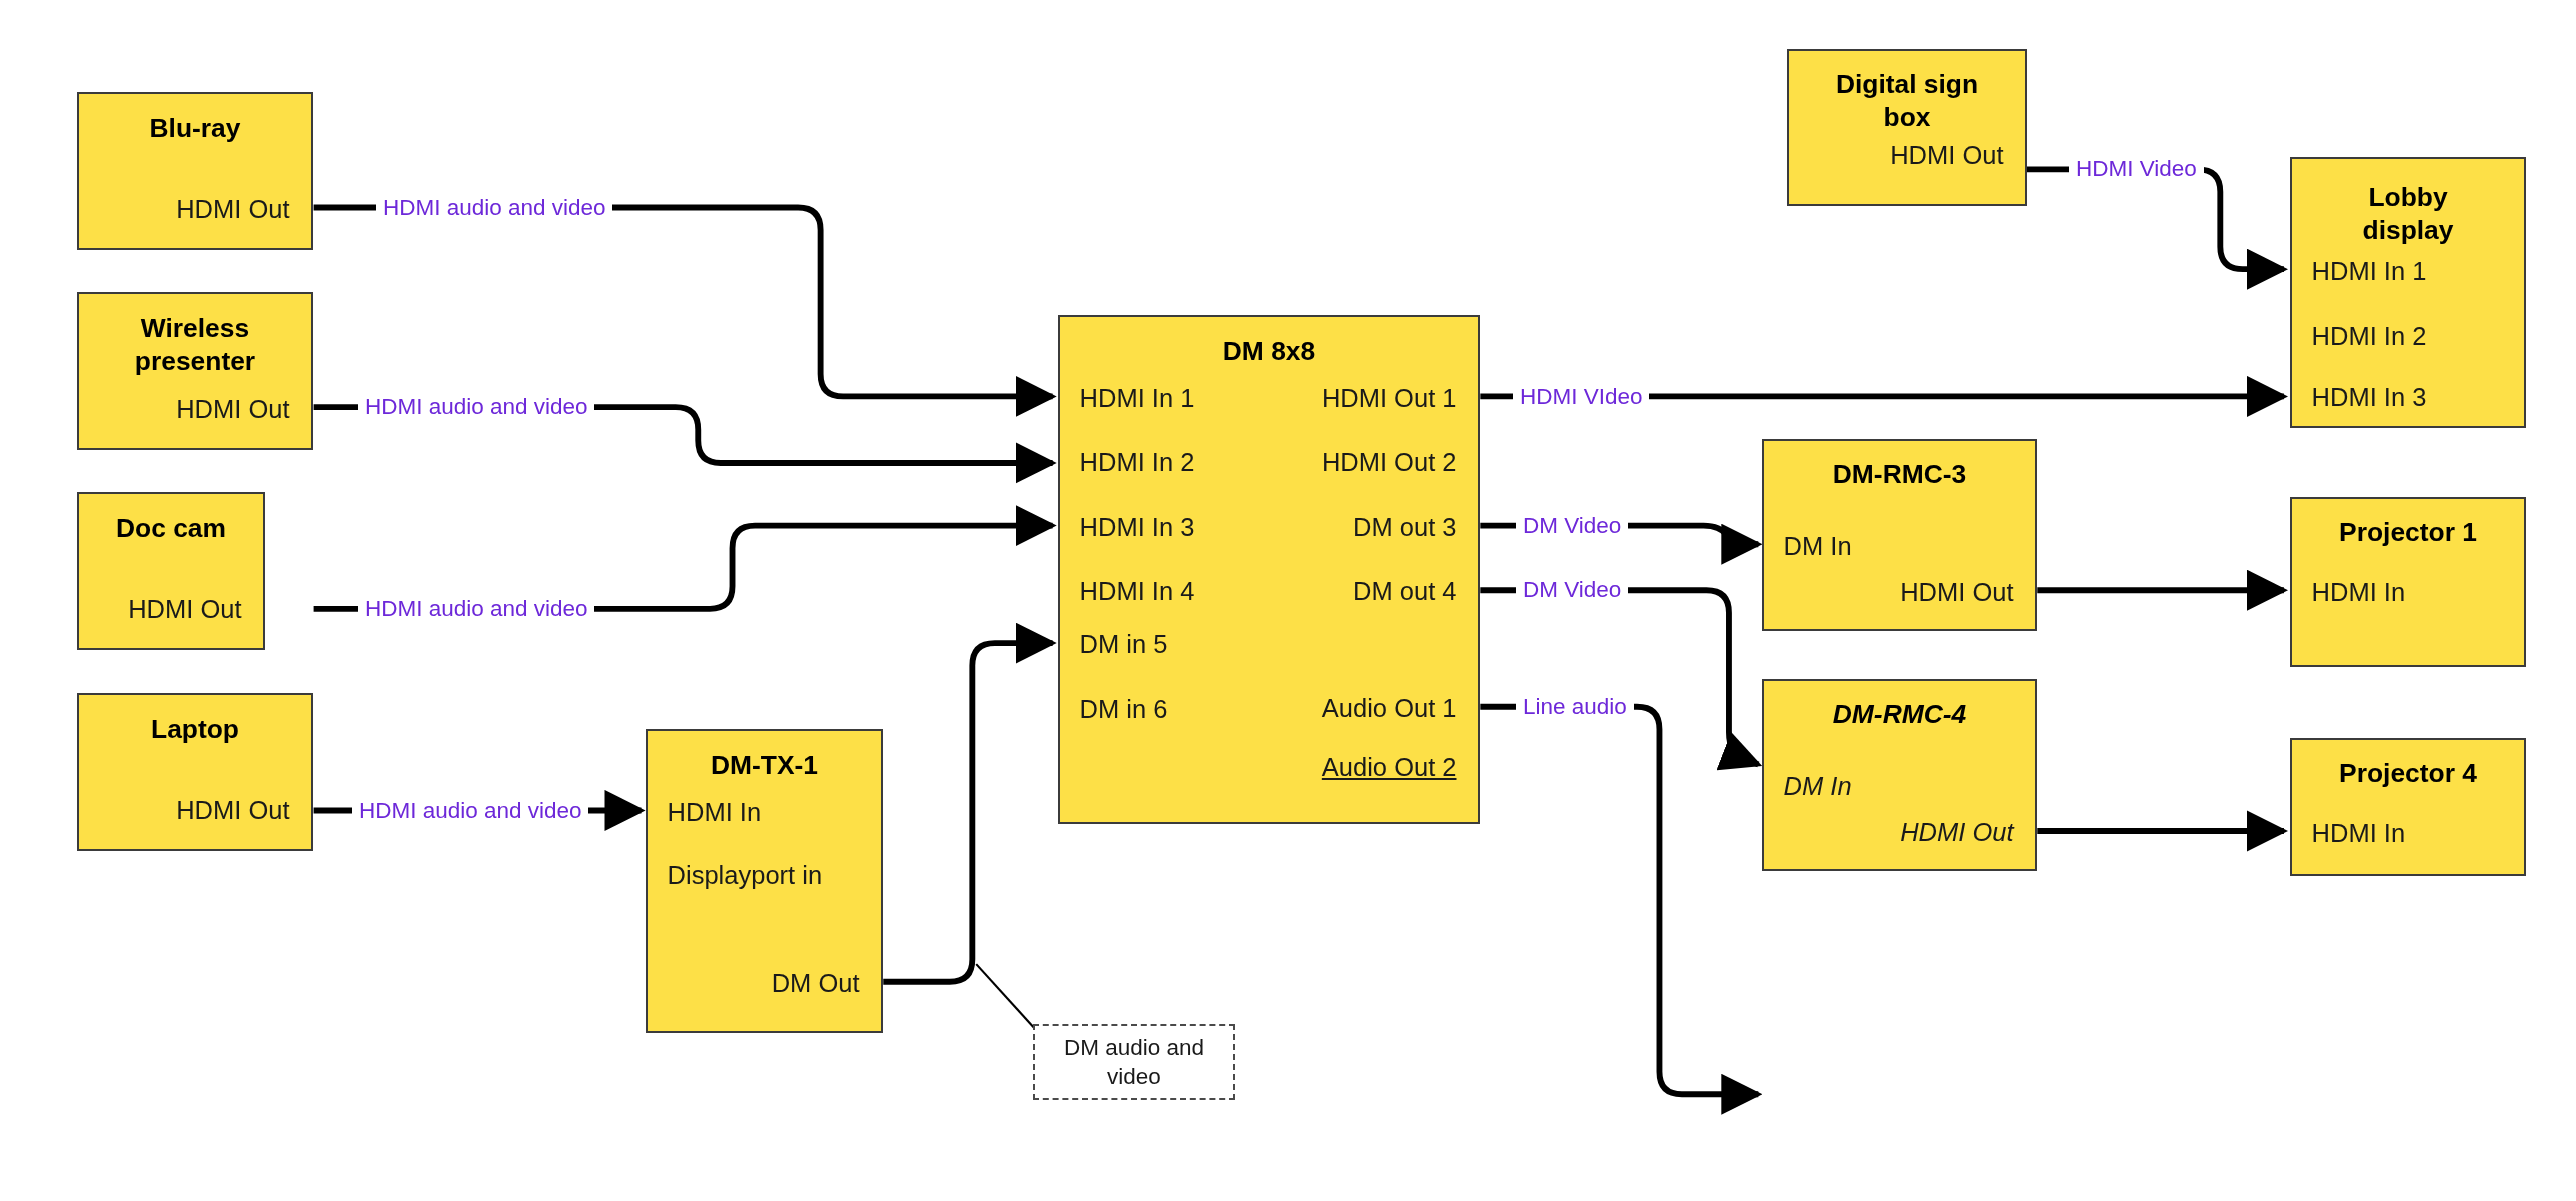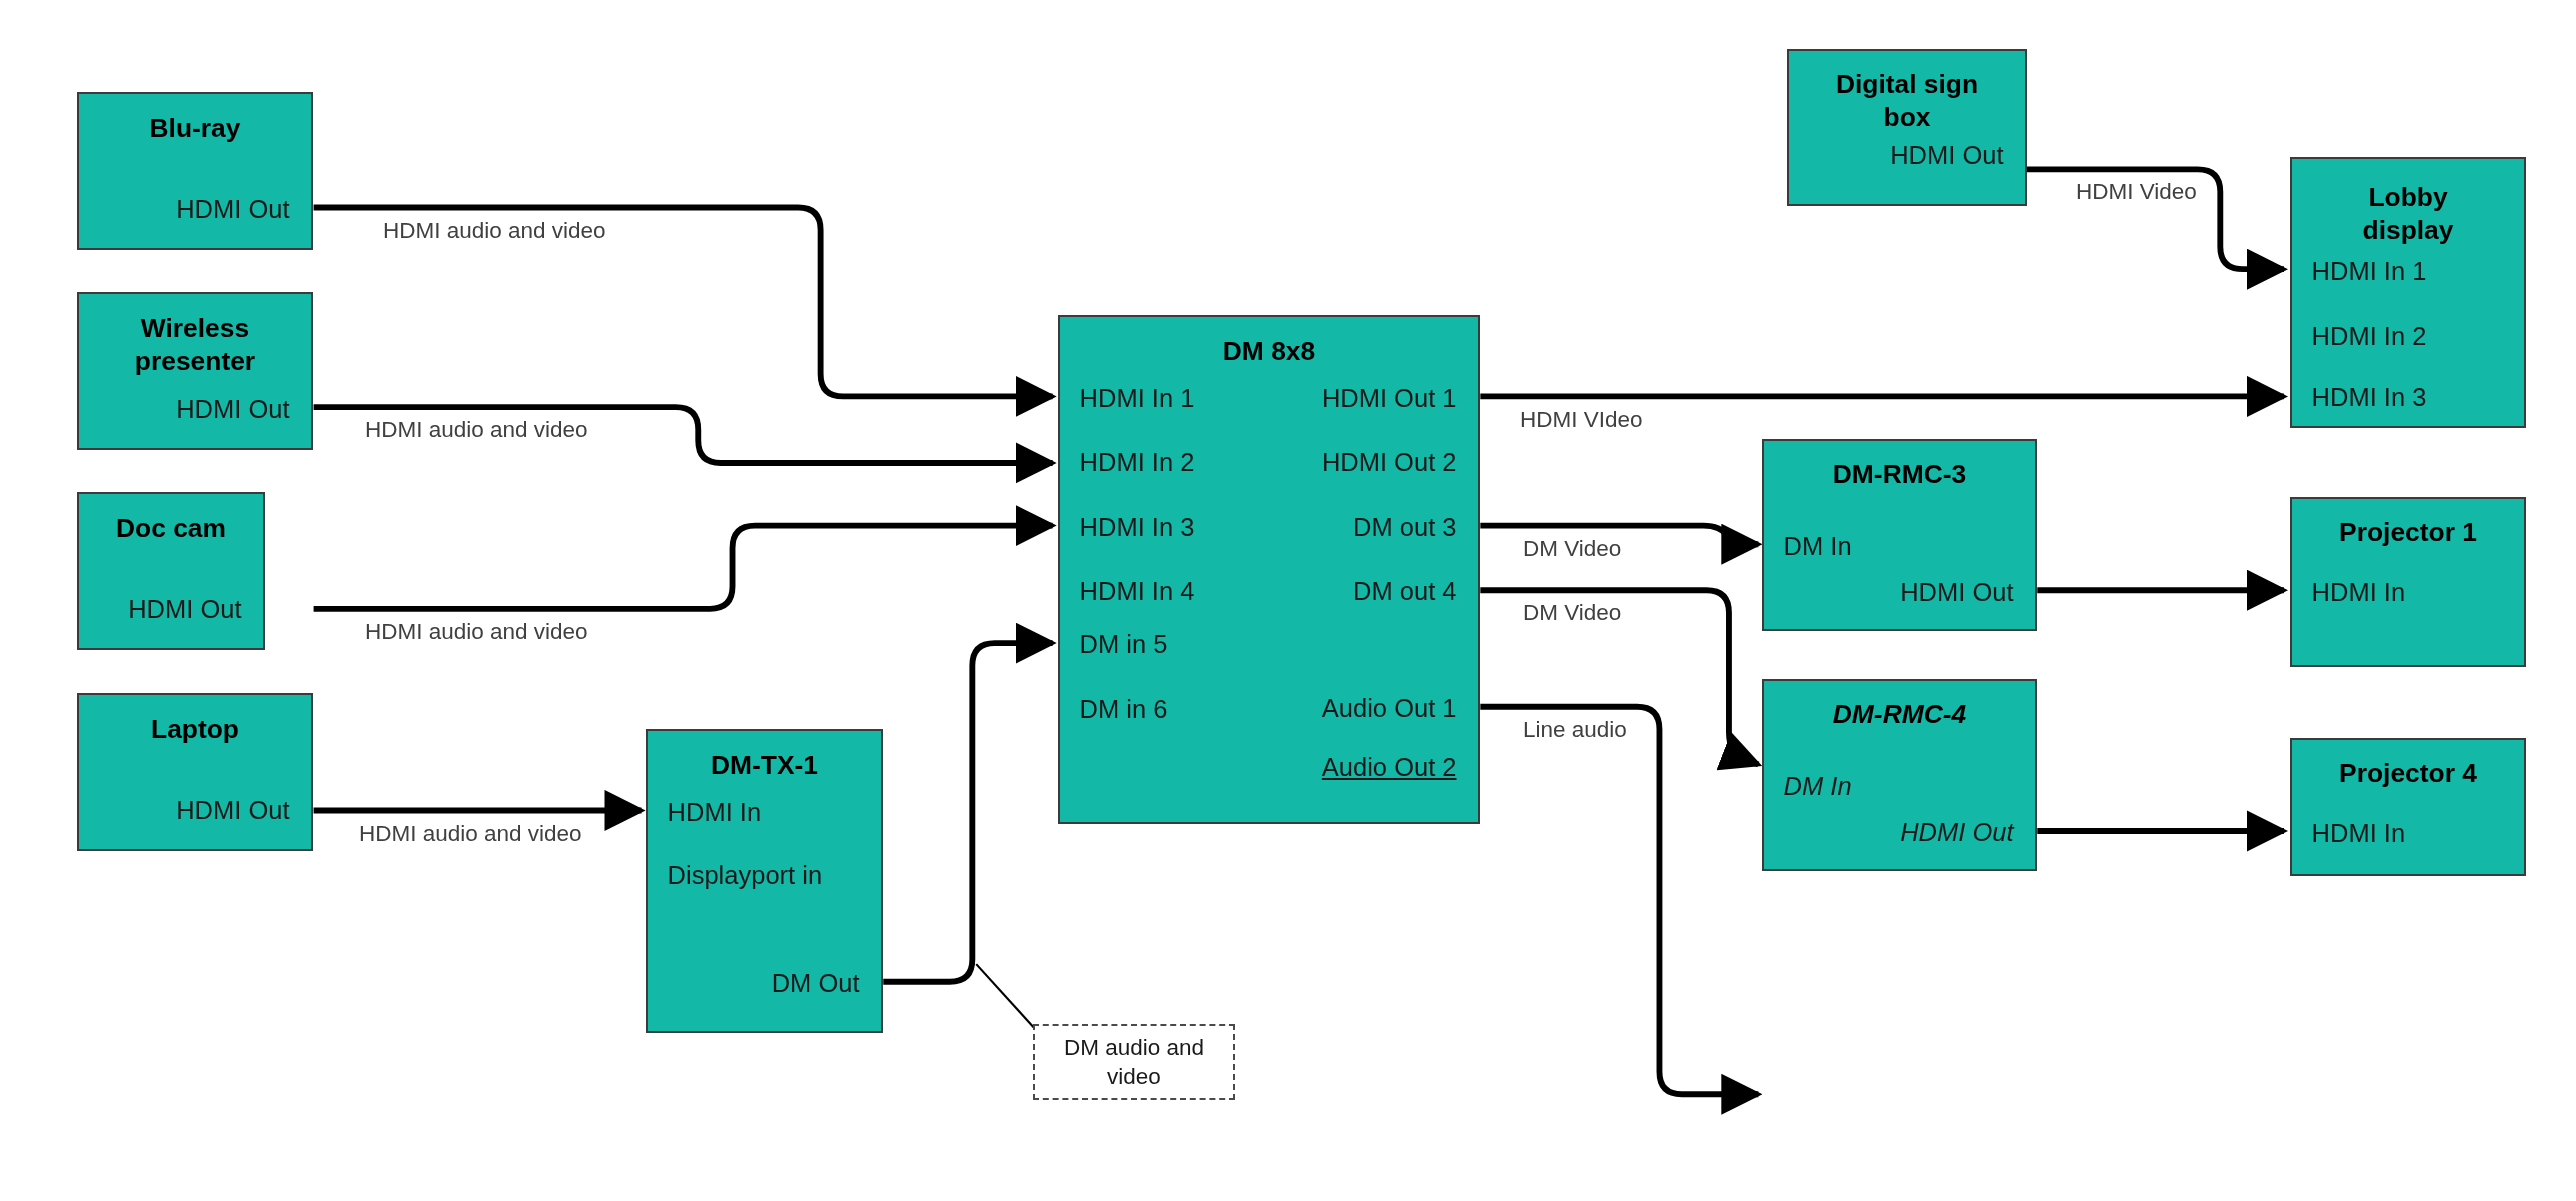--- a/index.html
+++ b/index.html
@@ -18,21 +18,21 @@
     position: absolute;
     left: 0; top: 0;
     width: 2576px;
     height: 1201px;
     overflow: visible;
   }
   .node {
     position: absolute;
     box-sizing: border-box;
     border: 2.9px solid #3b3b3b;
-    background: #14b8a6;
+    background: #fde047;
   }
   .node-title {
     position: absolute;
     left: 0; right: 0;
     text-align: center;
     font-weight: bold;
     font-size: 26.4px;
     color: #000000;
     line-height: 33px;
   }
@@ -41,27 +41,26 @@
     font-size: 25.5px;
     color: #1a1a1a;
     line-height: 29px;
     white-space: nowrap;
   }
   .port.left  { left: 19.6px;  text-align: left; }
   .port.right { right: 21.5px; text-align: right; }
   .wire-label {
     position: absolute;
     font-size: 22.5px;
-    color: #404040;
+    color: #6d28d9;
     background: #ffffff;
     white-space: nowrap;
     padding: 0 6.9px;
     line-height: 25.5px;
     transform: translateY(-50%);
-    margin-top: 23px;
   }
   .callout {
     position: absolute;
     box-sizing: border-box;
     border: 2px dashed #4a4a4a;
     background: #ffffff;
     font-size: 22.5px;
     color: #1a1a1a;
     line-height: 29px;
     text-align: center;

